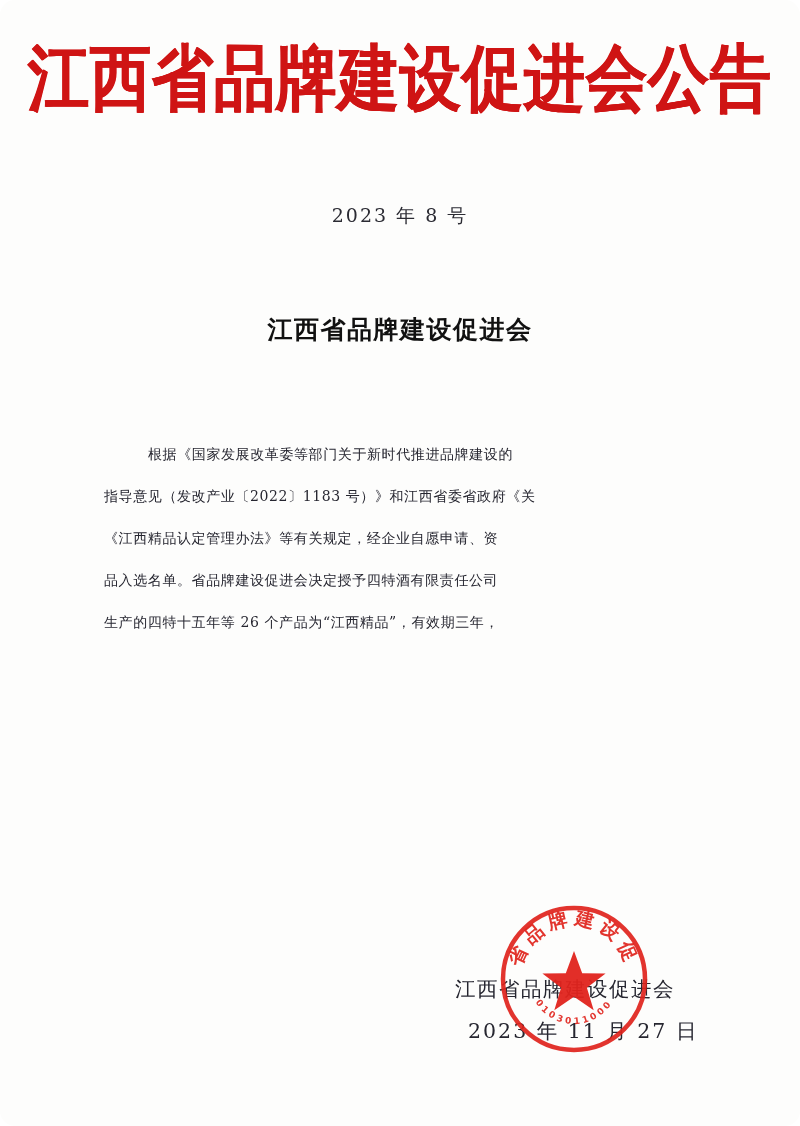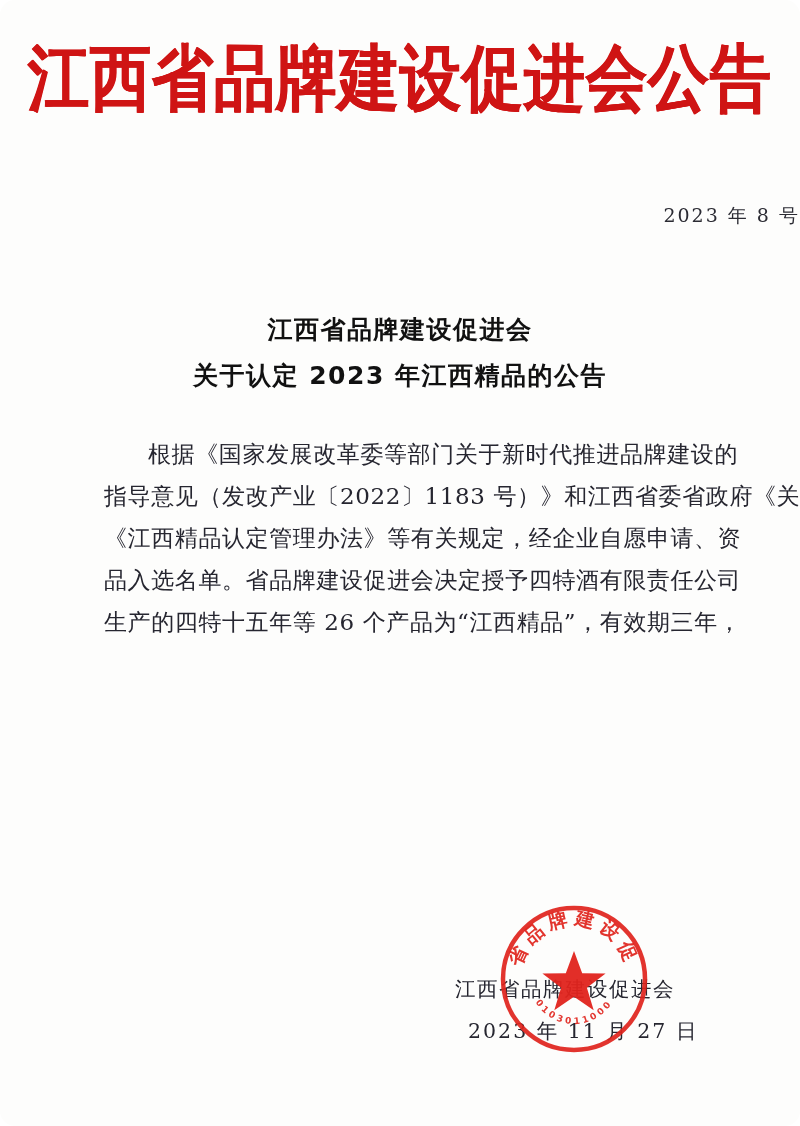--- a/index.html
+++ b/index.html
@@ -41,21 +41,21 @@
     transform-origin: top center;
     text-shadow: 0.5px 0 0 #cf1414, -0.5px 0 0 #cf1414;
   }
 
   
   .doc-number {
     position: absolute;
     top: 203px;
     left: 0;
     width: 800px;
-    text-align: right;
+    text-align: center;
     font-size: 19px;
     letter-spacing: 2px;
     color: #2b2b33;
   }
 
   
   .subject {
     position: absolute;
     top: 307px;
     left: 0;
@@ -72,21 +72,21 @@
 
   
   .body-block {
     position: absolute;
     top: 433px;
     left: 104px;
     width: 592px;
   }
   .body-line {
     display: block;
-    font-size: 23px;
+    font-size: 14px;
     line-height: 42px;
     letter-spacing: 0.6px;
     color: #262630;
     white-space: nowrap;
   }
   .body-line.indent { padding-left: 44px; }
 
   .closing-block {
     position: absolute;
     top: 812px;
@@ -135,21 +135,20 @@
 <body>
 
 <div class="page">
 
   <div class="doc-title">江西省品牌建设促进会公告</div>
 
   <div class="doc-number">2023 年 8 号</div>
 
   <div class="subject">
     <span class="subject-line">江西省品牌建设促进会</span>
-    <span class="subject-line">关于认定 2023 年江西精品的公告</span>
   </div>
 
   <div class="body-block">
     <span class="body-line indent">根据《国家发展改革委等部门关于新时代推进品牌建设的</span>
     <span class="body-line">指导意见（发改产业〔2022〕1183 号）》和江西省委省政府《关</span>
     <span class="body-line">《江西精品认定管理办法》等有关规定，经企业自愿申请、资</span>
     <span class="body-line">品入选名单。省品牌建设促进会决定授予四特酒有限责任公司</span>
     <span class="body-line">生产的四特十五年等 26 个产品为“江西精品”，有效期三年，</span>
   </div>
 

